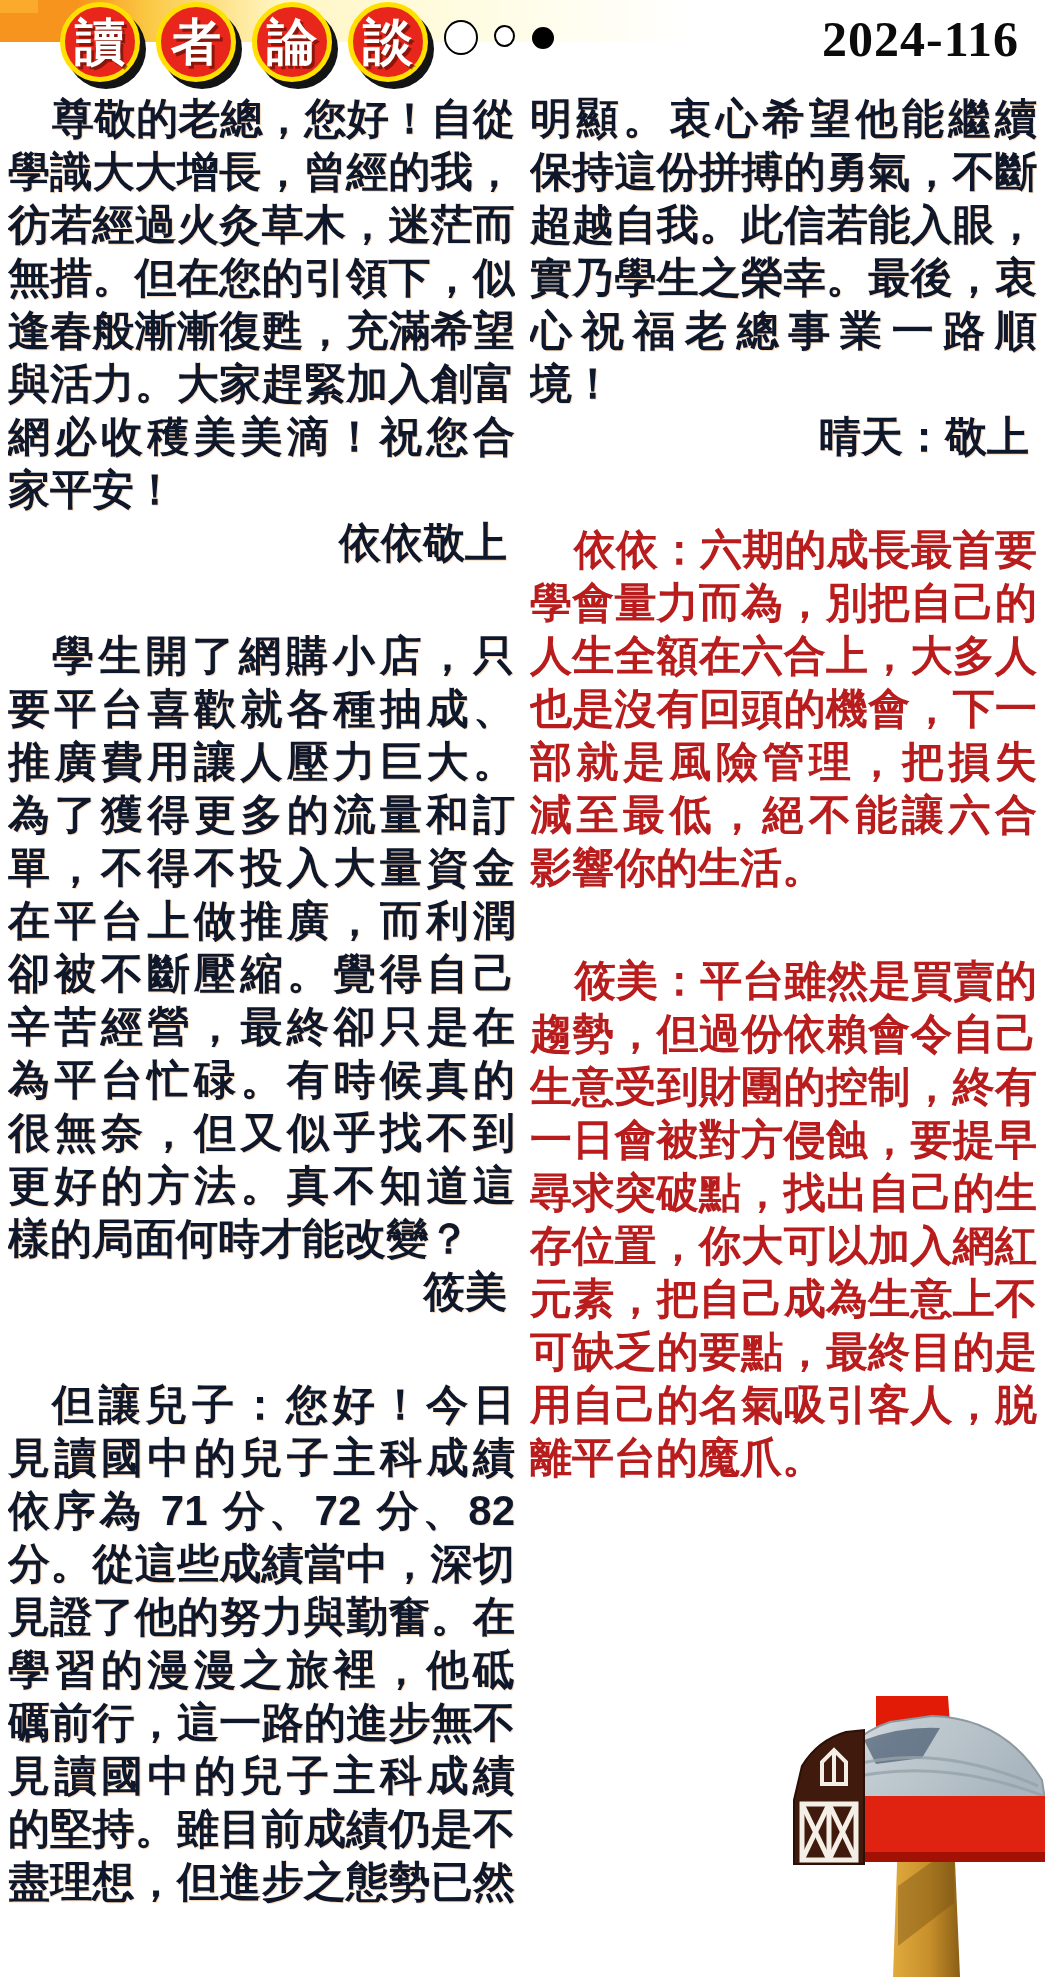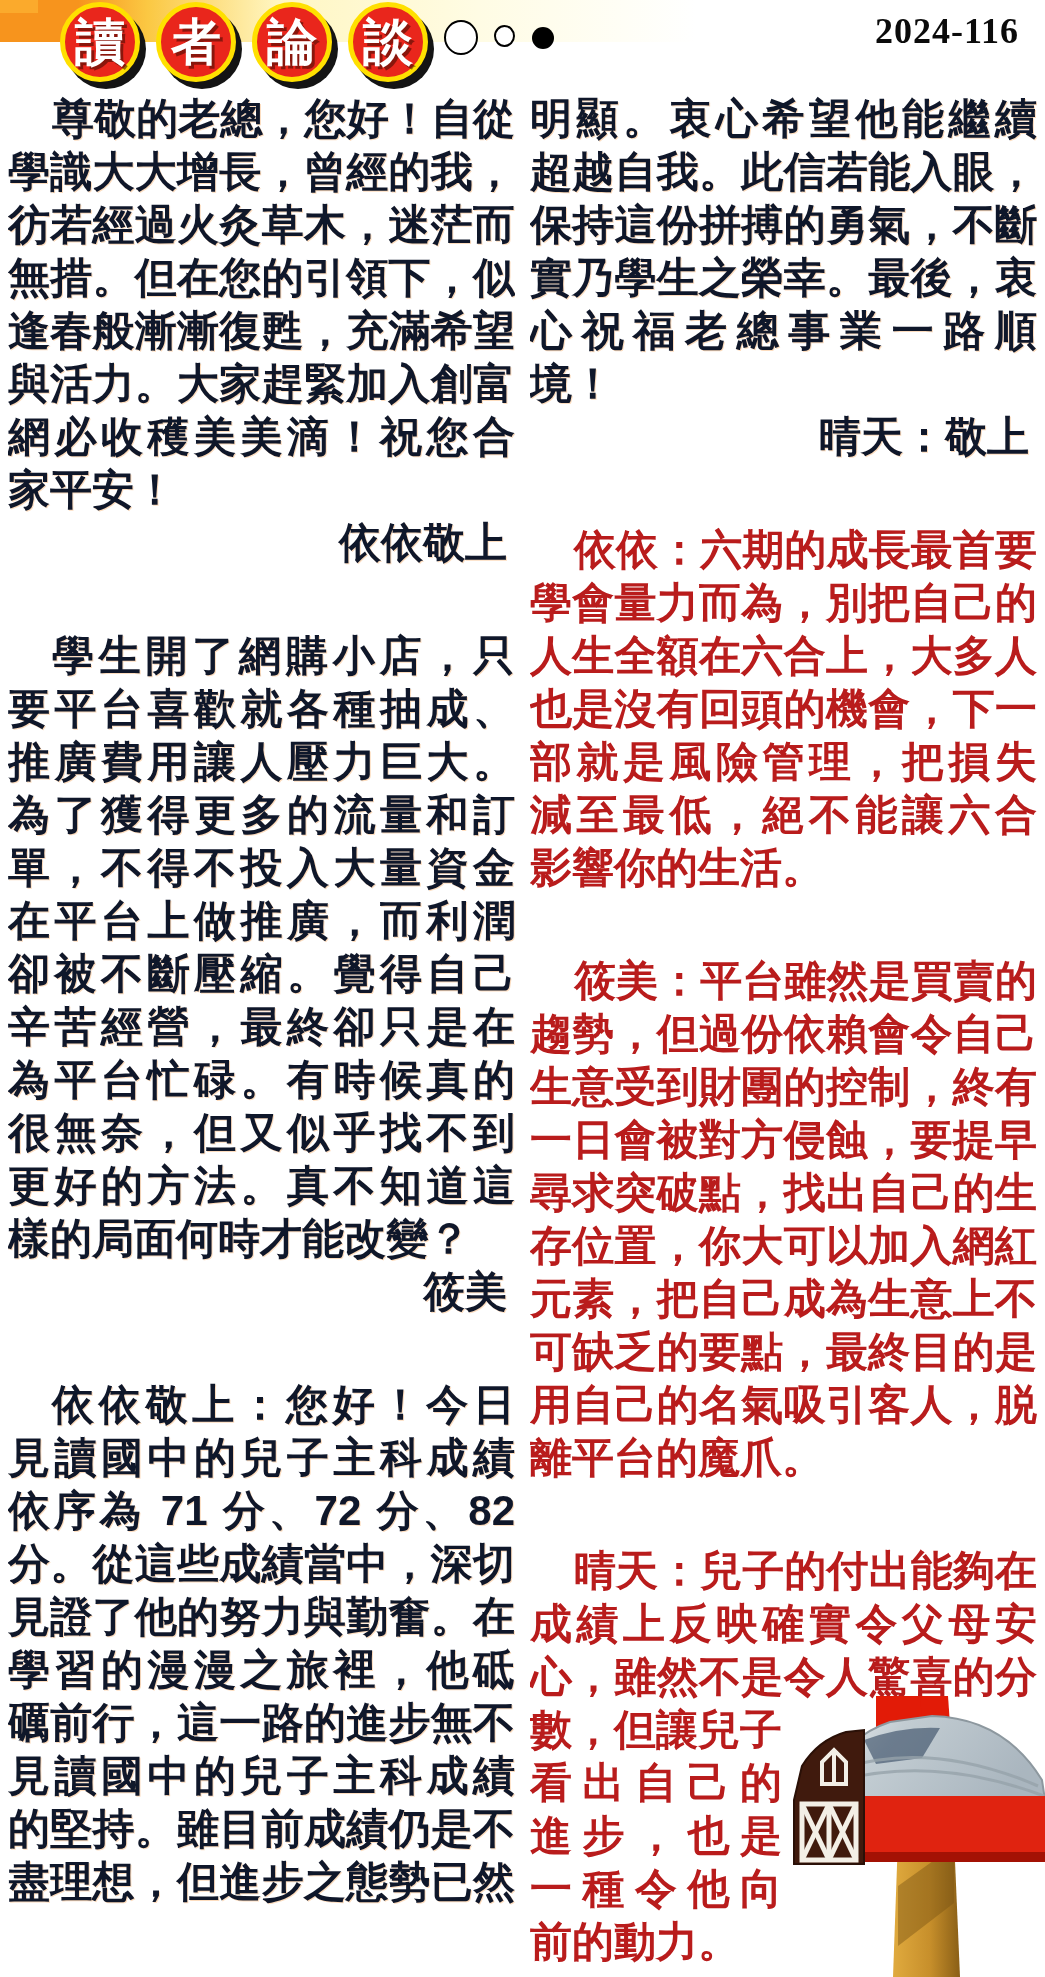--- a/index.html
+++ b/index.html
@@ -16,21 +16,21 @@
       box-shadow:6px 7px 0 #141414;
       display:flex;align-items:center;justify-content:center;}
   .tc span{color:#ffffff;font-size:50px;font-weight:bold;line-height:1;
            text-shadow:3px 3px 0 rgba(60,10,0,.55);}
   .dot{position:absolute;border-radius:50%;box-sizing:border-box;}
   .dot-1{left:444px;top:20px;width:34px;height:35px;background:#fff;border:2px solid #000;}
   .dot-2{left:494px;top:25px;width:21px;height:22px;background:#fff;border:2px solid #000;}
   .dot-3{left:532px;top:27px;width:22px;height:22px;background:#000;}
   .issue{position:absolute;right:26px;top:10px;
          font-family:"Liberation Serif","DejaVu Serif",serif;
-         font-weight:600;font-size:36px;color:#0b0b0b;letter-spacing:1px;}
+         font-weight:600;font-size:50px;color:#0b0b0b;letter-spacing:1px;}
 
   
   .col{position:absolute;top:92px;width:507px;}
   .col-left{left:8px;}
   .col-right{left:530px;}
   .para{margin:0 0 60px 0;}
   .line{height:53px;line-height:53px;font-size:42px;font-weight:600;
         text-align:justify;text-align-last:justify;text-justify:inter-character;
         overflow:hidden;}
   .red{color:#0f172a;text-shadow:1px 1px 0 rgba(243,130,20,.28);}
@@ -90,37 +90,37 @@
         <div class="line red">在平台上做推廣，而利潤</div>
         <div class="line red">卻被不斷壓縮。覺得自己</div>
         <div class="line red">辛苦經營，最終卻只是在</div>
         <div class="line red">為平台忙碌。有時候真的</div>
         <div class="line red">很無奈，但又似乎找不到</div>
         <div class="line red">更好的方法。真不知道這</div>
         <div class="line red last">樣的局面何時才能改變？</div>
         <div class="line sig red">筱美</div>
       </div>
       <div class="para">
-        <div class="line red indent">依依敬上：您好！今日</div>
+        <div class="line red indent">但讓兒子：您好！今日</div>
         <div class="line red">見讀國中的兒子主科成績</div>
         <div class="line red">依序為 71 分、72 分、82</div>
         <div class="line red">分。從這些成績當中，深切</div>
         <div class="line red">見證了他的努力與勤奮。在</div>
         <div class="line red">學習的漫漫之旅裡，他砥</div>
         <div class="line red">礪前行，這一路的進步無不</div>
         <div class="line red">見讀國中的兒子主科成績</div>
         <div class="line red">的堅持。雖目前成績仍是不</div>
         <div class="line red">盡理想，但進步之態勢已然</div>
       </div>
     </div>
   <div class="col col-right">
       <div class="para">
         <div class="line red">明顯。衷心希望他能繼續</div>
+        <div class="line red">保持這份拼搏的勇氣，不斷</div>
         <div class="line red">超越自我。此信若能入眼，</div>
-        <div class="line red">保持這份拼搏的勇氣，不斷</div>
         <div class="line red">實乃學生之榮幸。最後，衷</div>
         <div class="line red">心祝福老總事業一路順</div>
         <div class="line red last">境！</div>
         <div class="line sig red">晴天：敬上</div>
       </div>
       <div class="para">
         <div class="line black indent">依依：六期的成長最首要</div>
         <div class="line black">學會量力而為，別把自己的</div>
         <div class="line black">人生全額在六合上，大多人</div>
         <div class="line black">也是沒有回頭的機會，下一</div>
@@ -132,30 +132,20 @@
         <div class="line black indent">筱美：平台雖然是買賣的</div>
         <div class="line black">趨勢，但過份依賴會令自己</div>
         <div class="line black">生意受到財團的控制，終有</div>
         <div class="line black">一日會被對方侵蝕，要提早</div>
         <div class="line black">尋求突破點，找出自己的生</div>
         <div class="line black">存位置，你大可以加入網紅</div>
         <div class="line black">元素，把自己成為生意上不</div>
         <div class="line black">可缺乏的要點，最終目的是</div>
         <div class="line black">用自己的名氣吸引客人，脱</div>
         <div class="line black last">離平台的魔爪。</div>
-      </div>
-      <div class="para">
-        <div class="line black indent">晴天：兒子的付出能夠在</div>
-        <div class="line black">成績上反映確實令父母安</div>
-        <div class="line black">心，雖然不是令人驚喜的分</div>
-        <div class="line black narrow">數，但讓兒子</div>
-        <div class="line black narrow">看出自己的</div>
-        <div class="line black narrow">進步，也是</div>
-        <div class="line black narrow">一種令他向</div>
-        <div class="line black last narrow">前的動力。</div>
       </div>
     </div>
 
   <svg class="mailbox" viewBox="0 0 273 289">
     <defs>
       <linearGradient id="wood" x1="0" y1="0" x2="1" y2="0">
         <stop offset="0" stop-color="#e0aa3e"></stop>
         <stop offset="0.55" stop-color="#c78f2b"></stop>
         <stop offset="1" stop-color="#8a5f16"></stop>
       </linearGradient>

